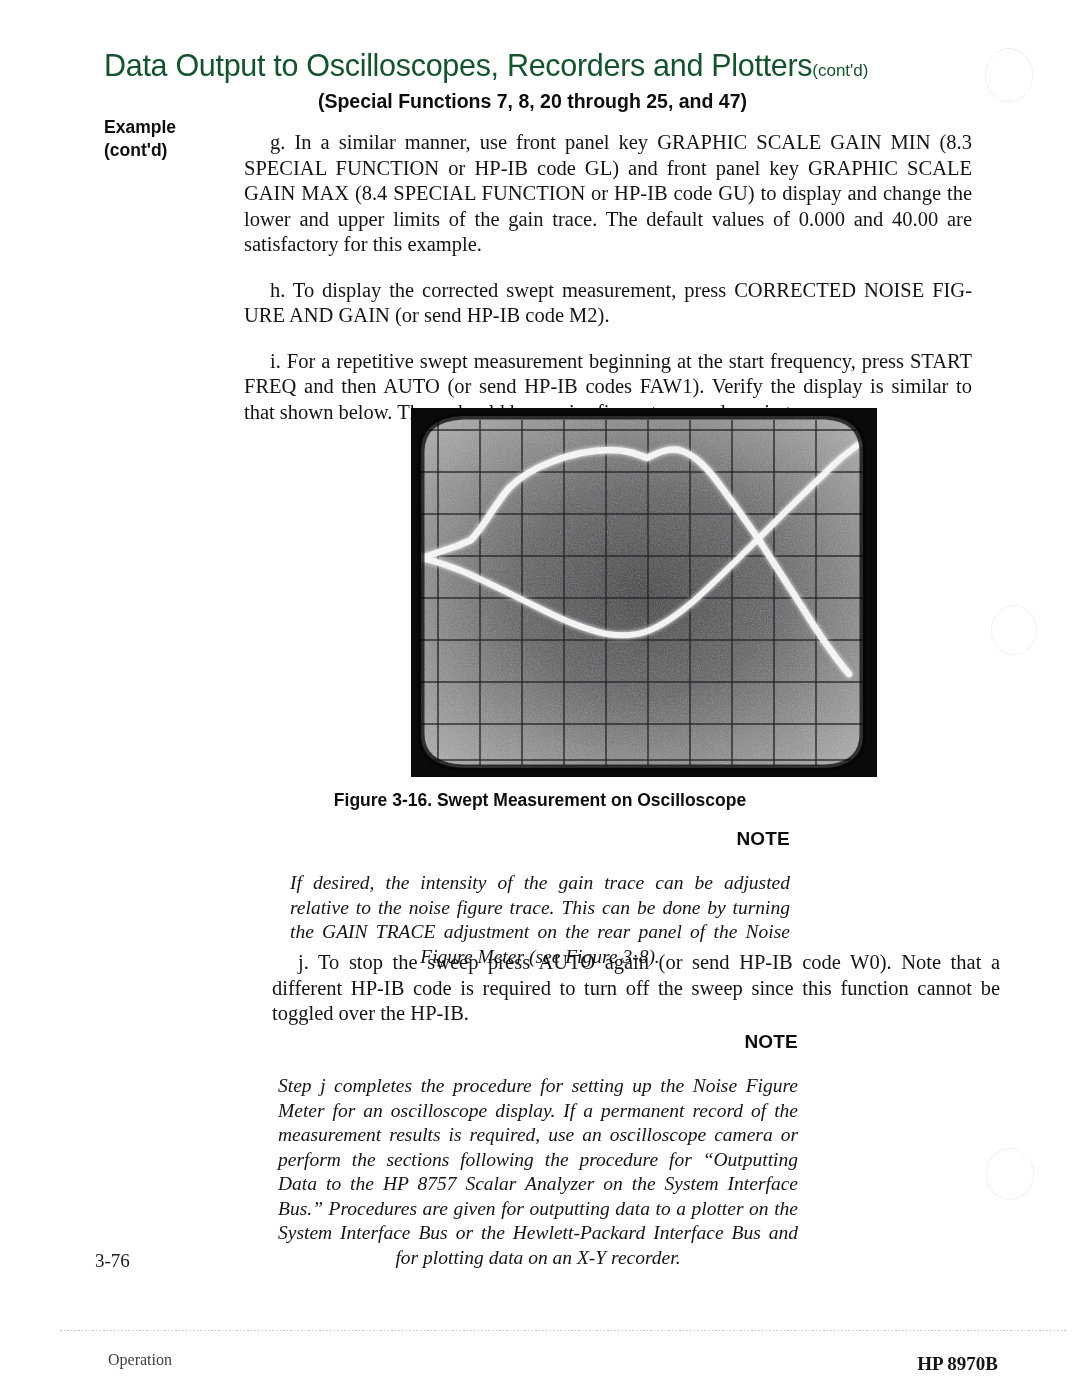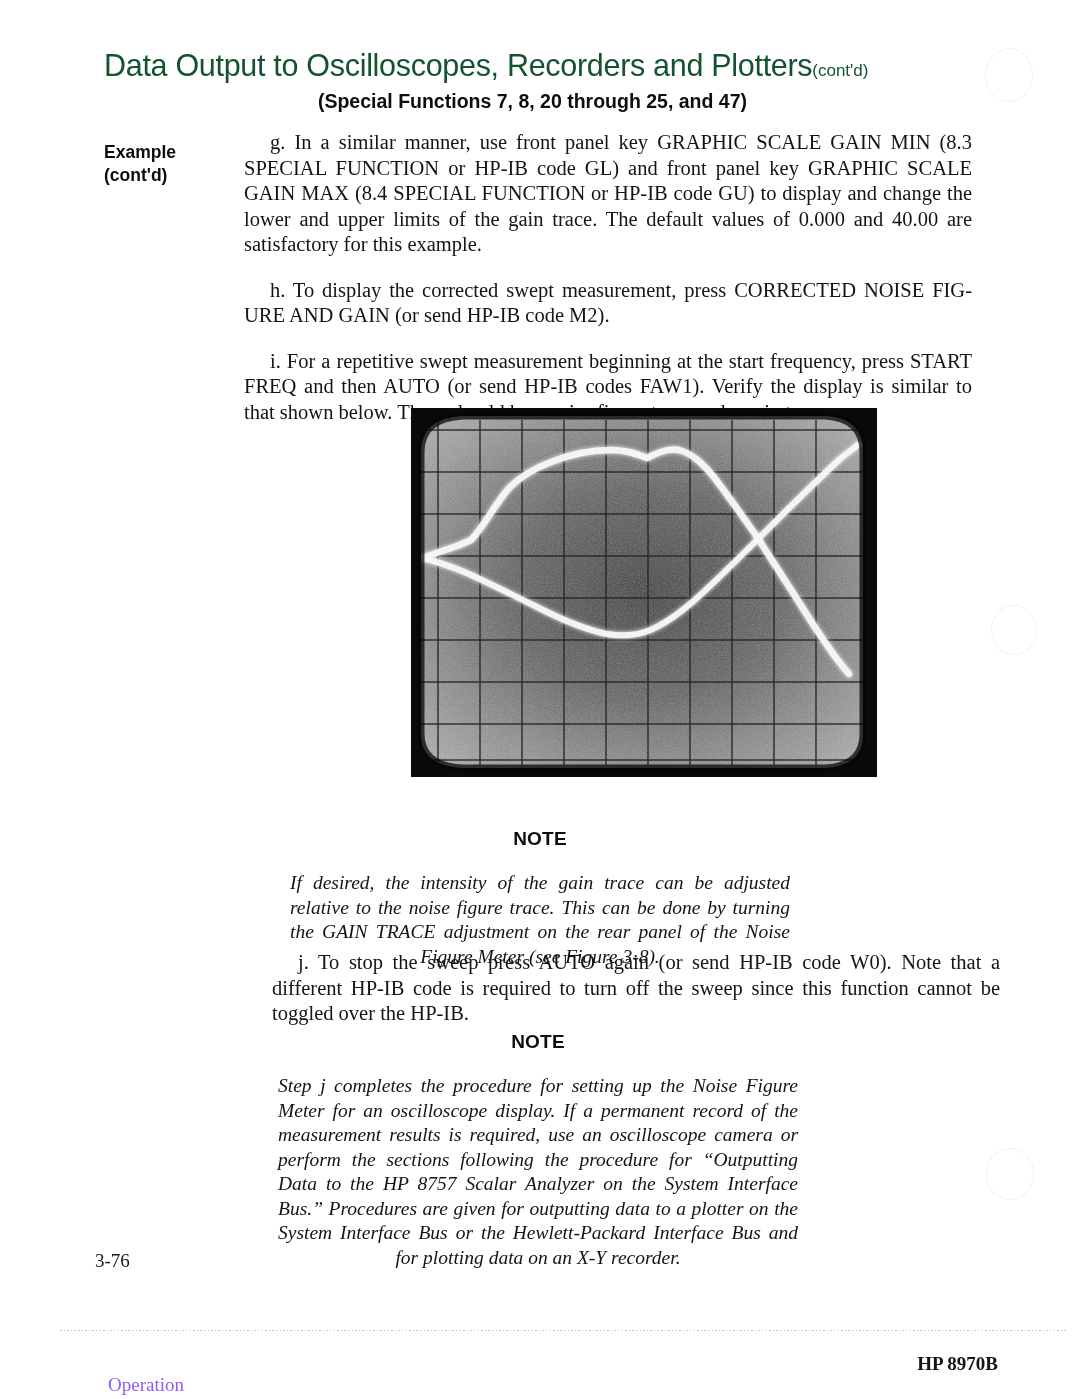--- a/index.html
+++ b/index.html
@@ -47,21 +47,21 @@
     font-family: "Liberation Sans", sans-serif;
     font-weight: bold;
     font-size: 19.5px;
     color: #0d0d0d;
   }
 
   
   .side-label {
     position: absolute;
     left: 104px;
-    top: 141px;
+    top: 116px;
     font-family: "Liberation Sans", sans-serif;
     font-weight: bold;
     font-size: 17.5px;
     line-height: 23px;
     color: #0d0d0d;
   }
 
   
   .body-col {
     position: absolute;
@@ -104,21 +104,21 @@
     font-weight: bold;
     font-size: 17.5px;
     color: #0d0d0d;
   }
 
   
   .note-head {
     font-family: "Liberation Sans", sans-serif;
     font-weight: bold;
     font-size: 19px;
-    text-align: center;
+    text-align: right;
     color: #0d0d0d;
     margin: 0 0 10px 0;
     letter-spacing: 0.2px;
   }
   .note-body {
     font-family: "Liberation Serif", serif;
     font-style: italic;
     font-size: 19.5px;
     line-height: 24.5px;
     text-align: center;
@@ -168,23 +168,22 @@
     background: repeating-linear-gradient(
       to right,
       #b9b9b9 0px, #b9b9b9 1.5px,
       rgba(255,255,255,0) 1.5px, rgba(255,255,255,0) 3.6px);
     opacity: 0.85;
   }
   .footer-left {
     position: absolute;
     left: 108px;
     top: 1351px;
-    font-size: 19px;
-    color: #8b5cf6;
-    margin-top: 23px;
+    font-size: 16px;
+    color: #404040;
   }
   .footer-right {
     position: absolute;
     right: 82px;
     top: 1353px;
     font-size: 19px;
     font-weight: bold;
     color: #141414;
   }
 
@@ -318,20 +317,21 @@
 
           <rect x="0" y="0" width="466" height="369" filter="url(#grain)" opacity="0.16"></rect>
         </g>
 
         <path d="M 10 44 Q 10 10 52 8 L 414 8 Q 452 10 452 44 L 452 326
                  Q 452 358 414 360 L 52 360 Q 10 358 10 326 Z" fill="none" stroke="#050506" stroke-width="7" opacity="0.75"></path>
       </svg>
     </div>
   </div>
 
+  <div class="fig-caption">Figure 3-16. Swept Measurement on Oscilloscope</div>
 
   <div class="note-1">
     <p class="note-head">NOTE</p>
     <p class="note-body justified">If desired, the intensity of the gain trace can be adjusted relative to the noise figure trace. This can be done by turning the GAIN TRACE adjustment on the rear panel of the Noise Figure Meter (see Figure 3-8).</p>
   </div>
 
   <div class="para-j">
     <p class="para">j. To stop the sweep press AUTO again (or send HP-IB code W0). Note that a different HP-IB code is required to turn off the sweep since this function cannot be toggled over the HP-IB.</p>
   </div>
 

